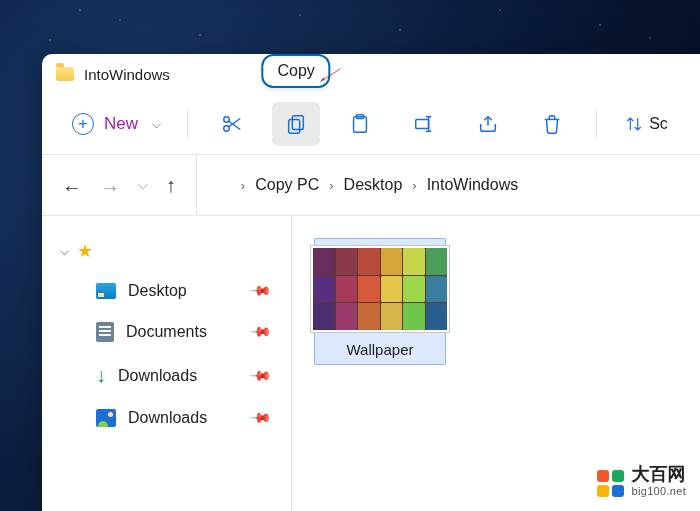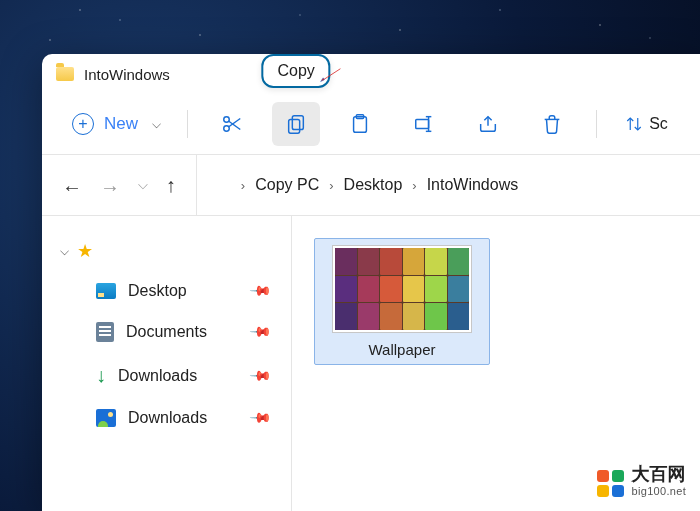--- a/index.html
+++ b/index.html
@@ -28,21 +28,21 @@
     box-shadow: 0 8px 40px rgba(0,0,0,.4);
     display: flex; flex-direction: column; justify-content: flex-end;
   }
   .titlebar { display:flex; align-items:center; height:40px; padding:0 14px; gap:10px; }
   .titlebar .folder-ic { width:18px; height:14px; background:linear-gradient(#ffe08a,#f6c949); border-radius:2px; position:relative; }
   .titlebar .folder-ic::before{content:"";position:absolute;top:-4px;left:0;width:8px;height:4px;background:#f6c949;border-radius:2px 2px 0 0;}
   .title-text { font-size:15px; color:#222; }
   .toolbar { display:flex; align-items:center; height:60px; padding:0 18px; gap:4px; position:relative; }
   .new-btn { display:flex; align-items:center; gap:10px; padding:6px 12px; border-radius:6px; cursor:pointer; }
   .plus-circle{width:22px;height:22px;border:1.5px solid #1a6fd6;border-radius:50%;display:flex;align-items:center;justify-content:center;color:#1a6fd6;font-size:16px;line-height:1;}
-  .new-label{font-size:17px;color:#3b82f6;}
+  .new-label{font-size:17px;color:#a21caf;}
   .chev{font-size:12px;color:#555;margin-left:4px;}
   .sep{width:1px;height:28px;background:#ddd;margin:0 10px;}
   .tool{width:48px;height:44px;display:flex;align-items:center;justify-content:center;border-radius:6px;cursor:pointer;margin:0 6px;color:#1a6fd6;position:relative;}
   .tool.active{background:#eaeaea;}
   .tool svg{width:22px;height:22px;stroke:#1a6fd6;fill:none;stroke-width:1.6;}
   .tooltip{position:absolute;top:-48px;left:50%;transform:translateX(-50%);background:#fff;border:2px solid #0369a1;border-radius:12px;padding:6px 14px;font-size:16px;color:#222;white-space:nowrap;box-shadow:0 2px 6px rgba(0,0,0,.1);}
   .arrow-annot{position:absolute;top:-38px;left:100%;pointer-events:none;}
   .hr{height:1px;background:#e5e5e5;}
   .navrow{display:flex;align-items:center;height:60px;}
   .nav-arrows{display:flex;align-items:center;gap:18px;padding:0 20px;}
@@ -60,21 +60,21 @@
   .pin{position:absolute;right:12px;color:#8a8a8a;font-size:14px;transform:rotate(45deg);}
   .ic-desktop{width:20px;height:16px;background:linear-gradient(#2aa4e0,#0b7bc3);border-radius:2px;position:relative;}
   .ic-desktop::after{content:"";position:absolute;bottom:2px;left:2px;width:6px;height:4px;background:#ffe08a;}
   .ic-doc{width:18px;height:20px;background:#6b8299;border-radius:2px;position:relative;}
   .ic-doc::before{content:"";position:absolute;top:4px;left:3px;right:3px;height:2px;background:#fff;box-shadow:0 4px 0 #fff,0 8px 0 #fff;}
   .ic-dl{color:#1a9850;font-size:20px;font-weight:bold;}
   .ic-pic{width:20px;height:18px;background:#1a6fd6;border-radius:2px;position:relative;overflow:hidden;}
   .ic-pic::before{content:"";position:absolute;bottom:-4px;left:2px;width:10px;height:10px;background:#7fd04a;border-radius:50%;}
   .ic-pic::after{content:"";position:absolute;top:3px;right:3px;width:5px;height:5px;background:#ffe08a;border-radius:50%;}
   .content{flex:1;padding:22px;}
-  .file{width:176px;border:1px solid #8ab4e8;background:#dbe9fb;border-radius:2px;padding:6px;display:flex;flex-direction:column;align-items:center;gap:8px;cursor:pointer;}
+  .file{width:132px;border:1px solid #8ab4e8;background:#dbe9fb;border-radius:2px;padding:6px;display:flex;flex-direction:column;align-items:center;gap:8px;cursor:pointer;}
   .thumb{width:140px;height:88px;border:1px solid #c7c7c7;background:#fff;padding:2px;}
   .thumb-inner{width:100%;height:100%;display:grid;grid-template-columns:repeat(6,1fr);grid-template-rows:repeat(3,1fr);gap:1px;background:#5a3a28;}
   .thumb-inner div{border-radius:1px;}
   .file-label{font-size:15px;color:#222;}
   .watermark{position:absolute;right:14px;bottom:14px;display:flex;align-items:flex-end;gap:8px;}
   .wm-logo{display:grid;grid-template-columns:12px 12px;grid-template-rows:12px 12px;gap:3px;}
   .wm-logo span{border-radius:3px;}
   .wm-text{display:flex;flex-direction:column;line-height:1.1;}
   .wm-text .l1{font-size:18px;font-weight:bold;color:#222;}
   .wm-text .l2{font-size:11px;color:#555;letter-spacing:.3px;}

